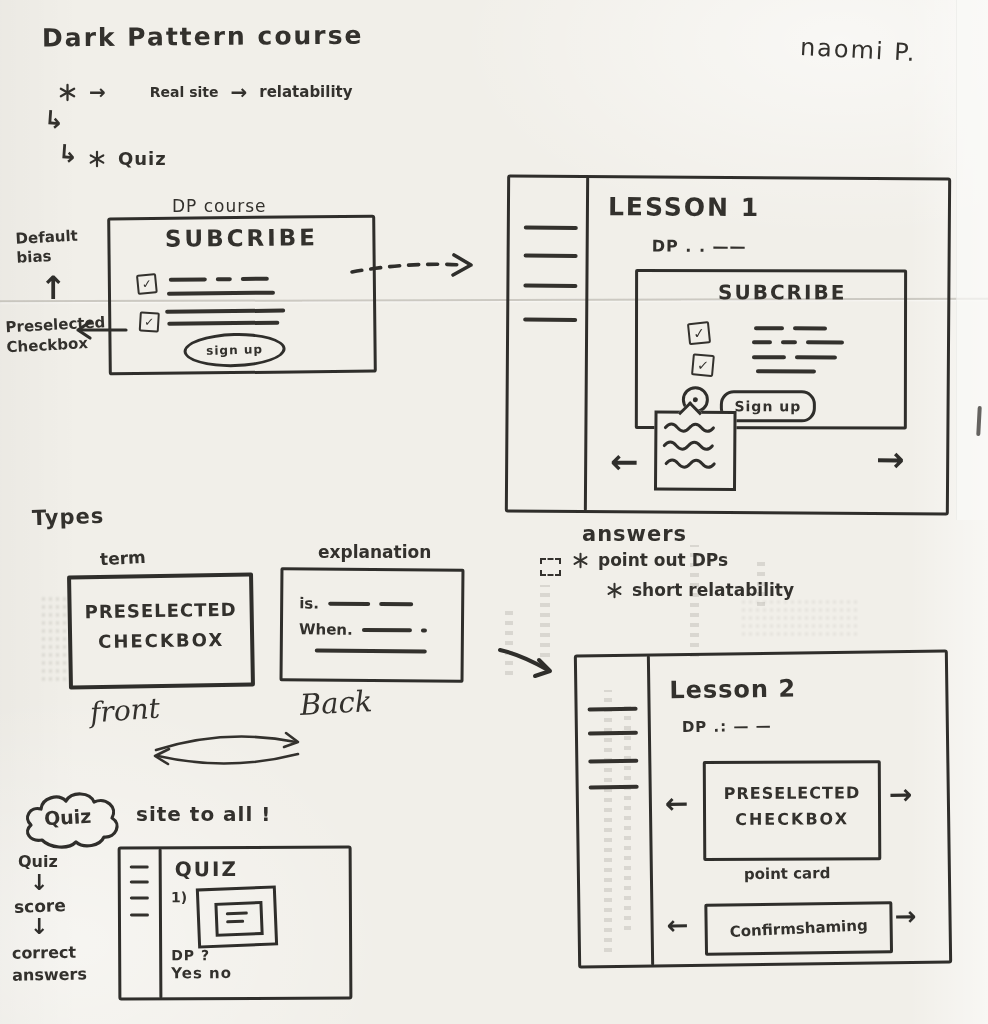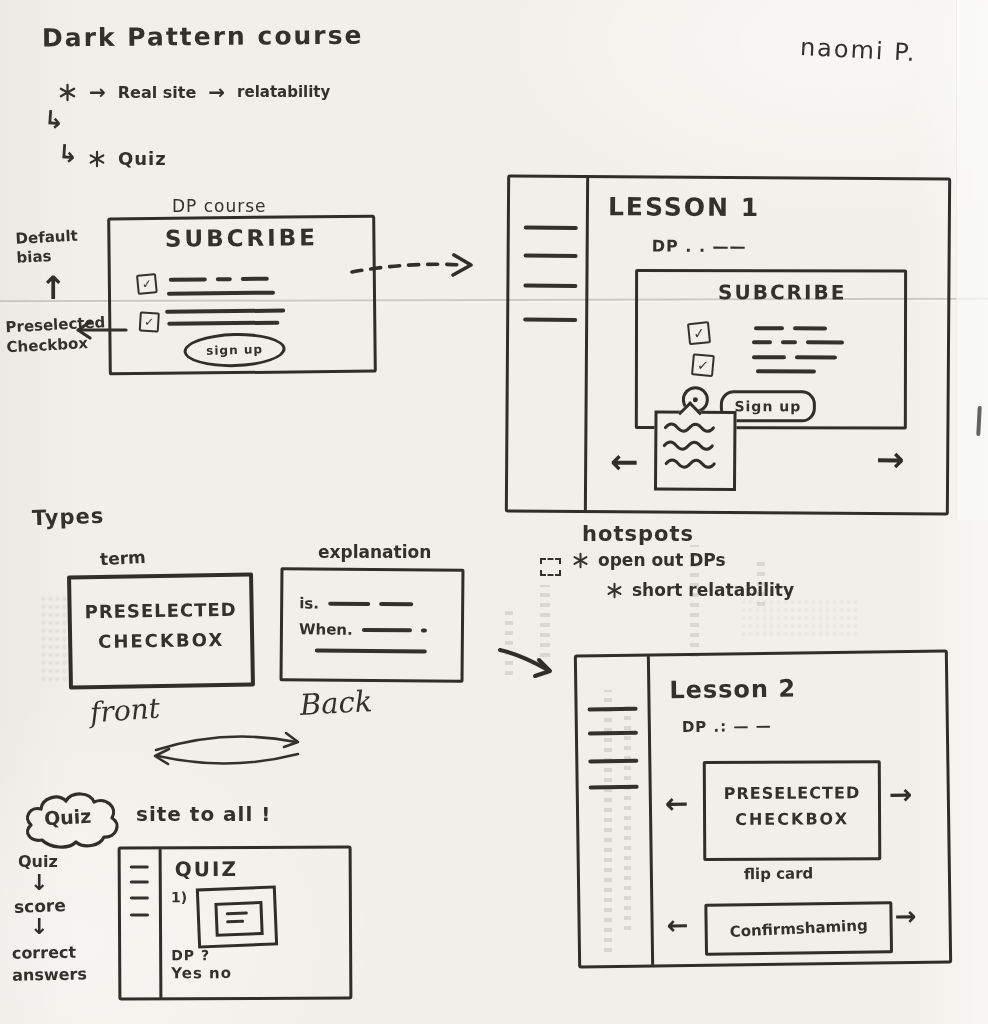--- a/index.html
+++ b/index.html
@@ -56,21 +56,21 @@
 
   <div class="t" style="left:58px;top:80px;display:flex;gap:12px;align-items:center;">
     <svg class="star" width="19" height="19" viewBox="0 0 20 20">
         <g stroke="#33312d" stroke-width="2.4" stroke-linecap="round">
           <line x1="10" y1="2" x2="10" y2="18"></line>
           <line x1="3" y1="6" x2="17" y2="14"></line>
           <line x1="17" y1="6" x2="3" y2="14"></line>
         </g>
       </svg>
     <span style="font-size:20px;font-weight:bold;">→</span>
-    <span style="font-size:16px;font-weight:600;">Real site</span>
+    <span style="font-size:14px;font-weight:600;margin-left:32px;">Real site</span>
     <span style="font-size:20px;font-weight:bold;">→</span>
     <span style="font-size:15px;font-weight:600;">relatability</span>
   </div>
   <span class="t" style="left:44px;top:106px;font-size:24px;font-weight:bold;transform:rotate(4deg);">↳</span>
   <span class="t" style="left:58px;top:140px;font-size:24px;font-weight:bold;transform:rotate(4deg);">↳</span>
   <div class="t" style="left:88px;top:148px;display:flex;gap:12px;align-items:center;">
     <svg class="star" width="18" height="18" viewBox="0 0 20 20">
         <g stroke="#33312d" stroke-width="2.4" stroke-linecap="round">
           <line x1="10" y1="2" x2="10" y2="18"></line>
           <line x1="3" y1="6" x2="17" y2="14"></line>
@@ -204,31 +204,31 @@
   <div class="t serif-i" style="left:300px;top:686px;font-size:29px;transform:rotate(-3deg);">Back</div>
   <svg class="sk" style="left:140px;top:724px;" width="172" height="44">
     <g stroke="#33312d" stroke-width="2.6" fill="none" stroke-linecap="round" stroke-linejoin="round">
       <path d="M16 26 Q 86 4 156 18"></path>
       <path d="M146 9 L158 18 L144 23"></path>
       <path d="M158 30 Q 88 48 18 32"></path>
       <path d="M29 25 L15 32 L28 40"></path>
     </g>
   </svg>
 
-  <div class="t" style="left:582px;top:522px;font-size:21px;font-weight:600;letter-spacing:1px;">hotspots</div>
+  <div class="t" style="left:582px;top:522px;font-size:21px;font-weight:600;letter-spacing:1px;">answers</div>
   <div style="position:absolute;left:540px;top:558px;width:17px;height:14px;border:2.5px dashed #33312d;"></div>
   <div class="t" style="left:572px;top:550px;display:flex;gap:9px;align-items:center;">
     <svg class="star" width="17" height="17" viewBox="0 0 20 20">
         <g stroke="#33312d" stroke-width="2.4" stroke-linecap="round">
           <line x1="10" y1="2" x2="10" y2="18"></line>
           <line x1="3" y1="6" x2="17" y2="14"></line>
           <line x1="17" y1="6" x2="3" y2="14"></line>
         </g>
       </svg>
-    <span style="font-size:17px;font-weight:600;">open out DPs</span>
+    <span style="font-size:17px;font-weight:600;">point out DPs</span>
   </div>
   <div class="t" style="left:606px;top:580px;display:flex;gap:9px;align-items:center;">
     <svg class="star" width="17" height="17" viewBox="0 0 20 20">
         <g stroke="#33312d" stroke-width="2.4" stroke-linecap="round">
           <line x1="10" y1="2" x2="10" y2="18"></line>
           <line x1="3" y1="6" x2="17" y2="14"></line>
           <line x1="17" y1="6" x2="3" y2="14"></line>
         </g>
       </svg>
     <span style="font-size:17px;font-weight:600;">short relatability</span>
@@ -249,21 +249,21 @@
     <div class="ln" style="left:10px;top:128px;width:50px;"></div>
     <div class="t" style="left:92px;top:20px;font-size:24px;font-weight:600;letter-spacing:1px;">Lesson 2</div>
     <div class="t" style="left:104px;top:62px;font-size:15px;font-weight:600;letter-spacing:1px;">DP .:  —  —</div>
 
     <div class="card" style="left:124px;top:106px;width:172px;height:94px;border-width:3.5px;transform:rotate(.5deg);text-align:center;">
       <div class="t" style="left:0;right:0;top:20px;font-size:16px;font-weight:600;letter-spacing:1px;">PRESELECTED</div>
       <div class="t" style="left:0;right:0;top:46px;font-size:16px;font-weight:600;letter-spacing:2px;">CHECKBOX</div>
     </div>
     <span class="arrow" style="left:86px;top:134px;font-size:28px;">←</span>
     <span class="arrow" style="left:310px;top:128px;font-size:28px;">→</span>
-    <div class="t" style="left:164px;top:210px;font-size:15px;font-weight:600;">flip card</div>
+    <div class="t" style="left:164px;top:210px;font-size:15px;font-weight:600;">point card</div>
 
     <div class="card" style="left:124px;top:248px;width:182px;height:46px;display:flex;align-items:center;justify-content:center;">
       <span style="font-size:15px;font-weight:600;transform:rotate(-2deg);">Confirmshaming</span>
     </div>
     <span class="arrow" style="left:86px;top:256px;font-size:26px;">←</span>
     <span class="arrow" style="left:314px;top:250px;font-size:26px;">→</span>
   </div>
 
   <svg class="sk" style="left:20px;top:788px;" width="106" height="66">
     <path d="M22 52 C10 54 3 44 11 37 C3 30 10 18 21 21 C22 10 38 5 46 13 C52 3 70 4 74 14 C86 9 98 19 92 30 C102 36 96 50 84 49 C80 58 64 61 56 54 C48 62 30 60 22 52 Z" stroke="#2f2e2b" stroke-width="3.2" fill="none" stroke-linejoin="round"></path>

